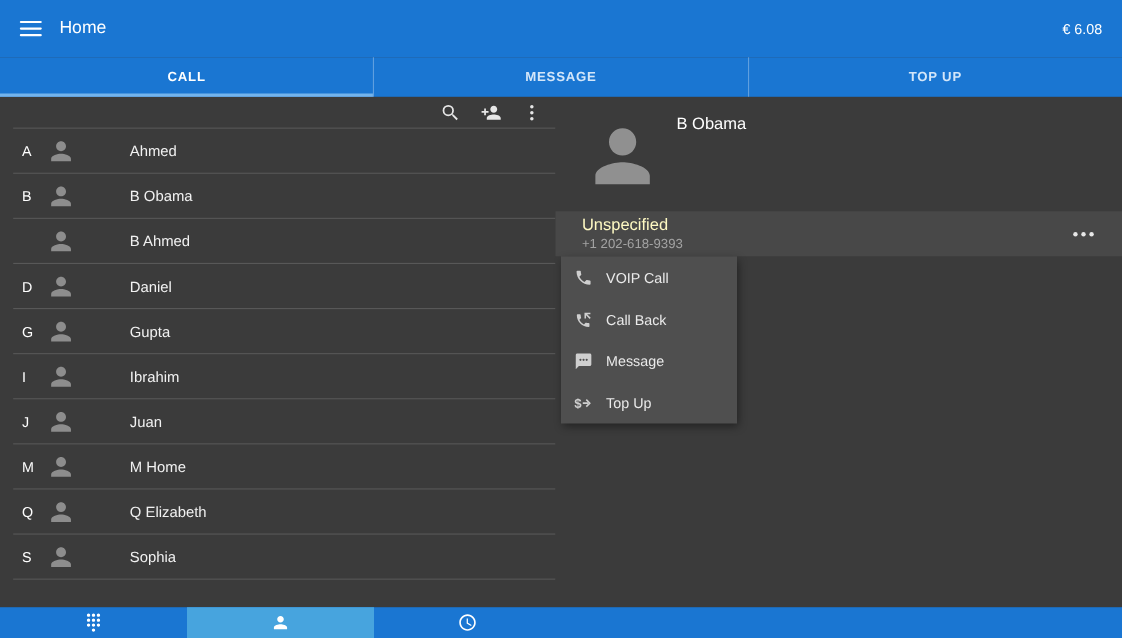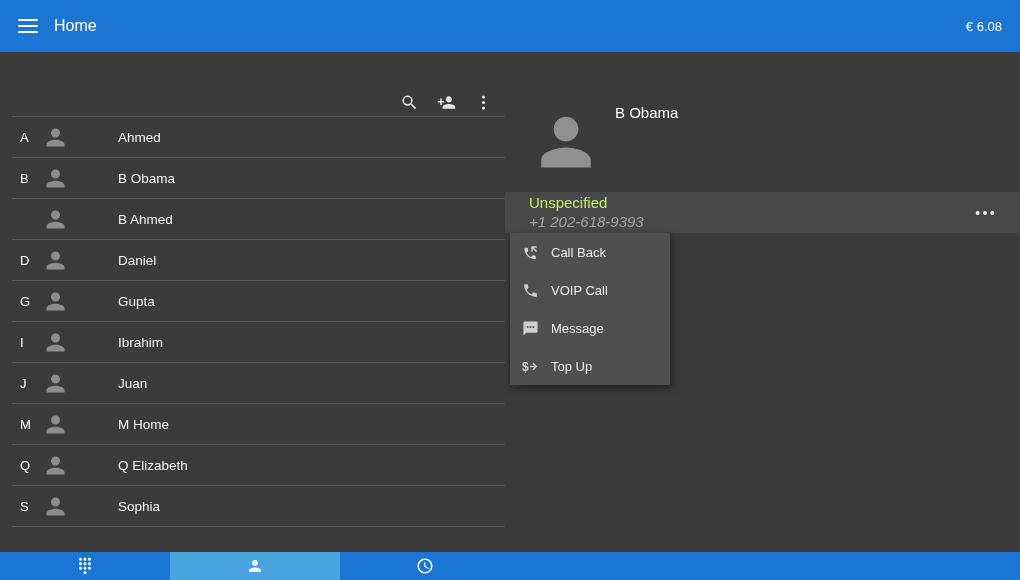--- a/index.html
+++ b/index.html
@@ -43,22 +43,22 @@
 
   
   .detail-panel { position:absolute; left:505px; top:0; right:0; height:100%; }
   .detail-avatar { position:absolute; left:28px; top:8px; width:66px; height:88px; }
   .detail-avatar svg { display:block; width:100%; height:100%; }
   .detail-name { position:absolute; left:110px; top:16px; color:#fff; font-size:15px; }
 
   .number-row { position:absolute; top:104px; left:0; right:0; height:41px; background:#484848;
                 display:flex; align-items:center; padding:0 24px; cursor:pointer; }
   .number-texts { display:flex; flex-direction:column; justify-content:center; line-height:1.25; }
-  .number-label { color:#bef264; font-size:15px; }
-  .phone-number { color:#a3a3a3; font-size:15px;font-style:italic; }
+  .number-label { color:#fef9c3; font-size:15px; }
+  .phone-number { color:#a3a3a3; font-size:12px; }
   .number-overflow { margin-left:auto; width:22px; height:18px; cursor:pointer; }
   .number-overflow svg { display:block; width:100%; height:100%; }
 
   .context-menu { position:absolute; left:5px; top:145px; width:160px; background:#4f4f4f;
                   box-shadow:2px 3px 8px rgba(0,0,0,0.45); }
   .menu-item { height:38px; display:flex; align-items:center; padding:0 12px; gap:12px; cursor:pointer; }
   .menu-icon { width:17px; height:17px; flex:0 0 auto; }
   .menu-icon svg { display:block; width:100%; height:100%; }
   .menu-label { color:#eaeaea; font-size:13px; }
 
@@ -77,20 +77,25 @@
   <header class="topbar">
     <span class="hamburger">
         <i></i>
         <i></i>
         <i></i>
       </span>
     <span class="topbar-title">Home</span>
     <span class="topbar-balance">€ 6.08</span>
   </header>
 
+  <nav class="tabs">
+    <div class="tab active">CALL</div>
+    <div class="tab">MESSAGE</div>
+    <div class="tab">TOP UP</div>
+  </nav>
 
   <main class="content">
 
     <section class="contacts-panel">
       <div class="panel-actions">
         <span class="action-icon">
           <svg viewBox="0 0 24 24">
               <path fill="#e6e6e6" d="M15.5 14h-.79l-.28-.27A6.47 6.47 0 0 0 16 9.5 6.5 6.5 0 1 0 9.5 16c1.61 0 3.09-.59 4.23-1.57l.27.28v.79l5 4.99L20.49 19l-4.99-5zm-6 0A4.5 4.5 0 1 1 14 9.5 4.49 4.49 0 0 1 9.5 14z"></path>
             </svg>
         </span>
@@ -234,35 +239,35 @@
                 <circle cx="20" cy="9" r="2.2"></circle>
               </g>
             </svg>
         </span>
       </div>
 
       <div class="context-menu">
         <div class="menu-item">
           <span class="menu-icon">
             <svg viewBox="0 0 24 24">
+                <path fill="#cfcfcf" d="M6.62 10.79c1.44 2.83 3.76 5.14 6.59 6.59l2.2-2.2c.27-.27.67-.36 1.02-.24 1.12.37 2.33.57 3.57.57.55 0 1 .45 1 1V20c0 .55-.45 1-1 1-9.39 0-17-7.61-17-17 0-.55.45-1 1-1h3.5c.55 0 1 .45 1 1 0 1.25.2 2.45.57 3.57.11.35.03.74-.25 1.02l-2.2 2.2z"></path>
+              </svg>
+          </span>
+          <span class="menu-label">VOIP Call</span>
+        </div>
+        <div class="menu-item">
+          <span class="menu-icon">
+            <svg viewBox="0 0 24 24">
                 <g fill="#cfcfcf">
                   <path d="M6.62 12.29c1.3 2.55 3.4 4.64 5.94 5.94l1.98-1.98c.25-.25.6-.33.92-.22 1.01.33 2.1.51 3.22.51.5 0 .9.4.9.9v3.16c0 .5-.4.9-.9.9C10.22 21.5 3.35 14.63 3.35 6.17c0-.5.4-.9.9-.9h3.16c.5 0 .9.4.9.9 0 1.12.18 2.21.51 3.22.1.32.03.67-.22.92l-1.98 1.98z"></path>
                   <path d="M13.2 3.2h7.6v2h-4.2l4.6 4.6-1.4 1.4-4.6-4.6v4.2h-2V3.2z"></path>
                 </g>
               </svg>
           </span>
           <span class="menu-label">Call Back</span>
-        </div>
-        <div class="menu-item">
-          <span class="menu-icon">
-            <svg viewBox="0 0 24 24">
-                <path fill="#cfcfcf" d="M6.62 10.79c1.44 2.83 3.76 5.14 6.59 6.59l2.2-2.2c.27-.27.67-.36 1.02-.24 1.12.37 2.33.57 3.57.57.55 0 1 .45 1 1V20c0 .55-.45 1-1 1-9.39 0-17-7.61-17-17 0-.55.45-1 1-1h3.5c.55 0 1 .45 1 1 0 1.25.2 2.45.57 3.57.11.35.03.74-.25 1.02l-2.2 2.2z"></path>
-              </svg>
-          </span>
-          <span class="menu-label">VOIP Call</span>
         </div>
         <div class="menu-item">
           <span class="menu-icon">
             <svg viewBox="0 0 24 24">
                 <path fill="#cfcfcf" d="M20 2H4c-1.1 0-1.99.9-1.99 2L2 22l4-4h14c1.1 0 2-.9 2-2V4c0-1.1-.9-2-2-2z"></path>
                 <g fill="#4f4f4f">
                   <circle cx="8" cy="10" r="1.4"></circle>
                   <circle cx="12" cy="10" r="1.4"></circle>
                   <circle cx="16" cy="10" r="1.4"></circle>
                 </g>

